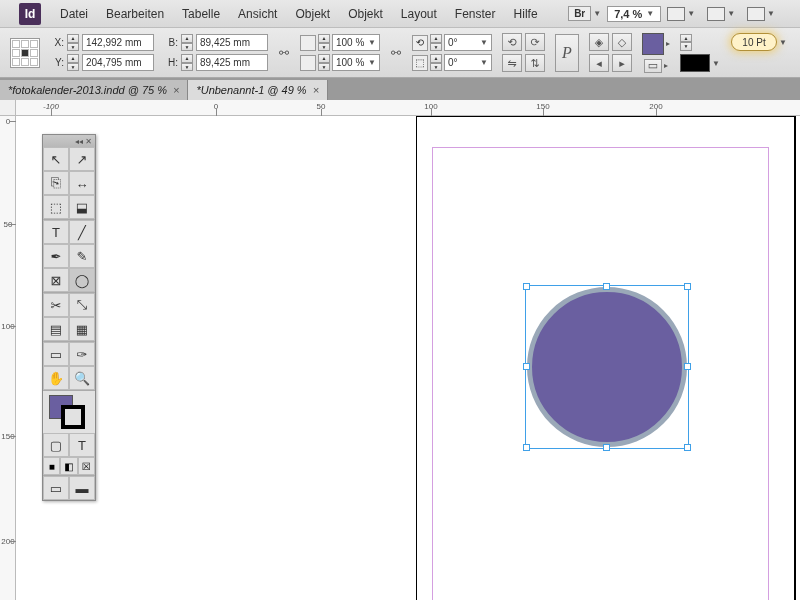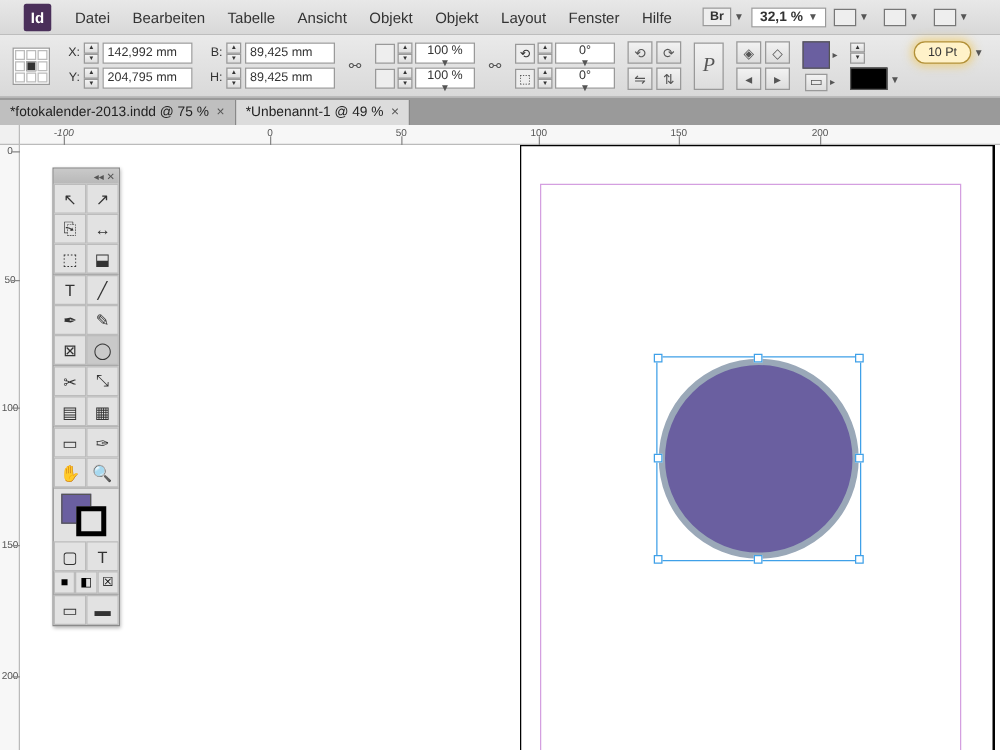--- a/index.html
+++ b/index.html
@@ -24,31 +24,31 @@
 .field-col { display:flex; flex-direction:column; gap:3px; }
 .field-row { display:flex; align-items:center; gap:3px; }
 .field-row label { width:14px; text-align:right; }
 .num-input { width:72px; height:17px; border:1px solid #9a9a9a; background:#fff; font-size:10px; padding:0 3px; display:flex; align-items:center; }
 .spinner { width:12px; height:17px; display:flex; flex-direction:column; }
 .spinner span { flex:1; border:1px solid #999; background:linear-gradient(#f4f4f4,#ddd); font-size:5px; display:flex; align-items:center; justify-content:center; }
 .link-ic { width:12px; height:34px; display:flex; align-items:center; justify-content:center; font-size:12px; color:#555; }
 .pct-group { display:flex; flex-direction:column; gap:3px; }
 .pct-row { display:flex; align-items:center; gap:2px; }
 .pct-ic { width:16px; height:16px; border:1px solid #999; background:#eee; }
-.pct-field { width:48px; height:17px; border:1px solid #999; background:#fff; font-size:10px; padding:0 3px; display:flex; align-items:center; justify-content:space-between;flex-direction:column; }
+.pct-field { width:48px; height:17px; border:1px solid #999; background:#fff; font-size:10px; padding:0 3px; display:flex; align-items:center; justify-content:space-between; }
 .rot-group { display:flex; flex-direction:column; gap:3px; }
 .rot-ic { width:16px; height:16px; border:1px solid #999; background:#eee; display:flex; align-items:center; justify-content:center; font-size:10px; }
 .grid4 { display:grid; grid-template-columns:repeat(2,20px); gap:3px; }
 .small-btn { width:20px; height:18px; border:1px solid #999; background:linear-gradient(#f2f2f2,#ddd); display:flex; align-items:center; justify-content:center; font-size:11px; color:#555; }
 .fill-sw { width:22px; height:22px; background:#6a5fa0; border:1px solid #555; position:relative; }
 .stroke-sw { width:30px; height:18px; background:#000; border:1px solid #555; }
 .pt-field { width:46px; height:18px; border:1px solid #b29038; background:#fff2c9; border-radius:9px; font-size:10px; display:flex; align-items:center; justify-content:center; box-shadow:0 0 8px 2px rgba(240,200,90,.7);margin-left:37px; }
 
 
-.doctabs { height:22px; background:#9a9a9a; display:flex; align-items:flex-end; font-size:11px; }
+.doctabs { height:22px; background:#9a9a9a; display:flex; align-items:flex-end; font-size:11px;font-style:italic; }
 .dtab { height:20px; background:#bfbfbf; color:#222; padding:0 8px; display:flex; align-items:center; gap:6px; border-right:1px solid #888; }
 .dtab.active { background:#dcdcdc; }
 .dtab .x { font-size:11px; color:#555; }
 
 
 .workarea { position:absolute; top:100px; left:0; right:0; bottom:0; background:#fff; }
 .hruler { position:absolute; top:0; left:16px; right:0; height:16px; background:#f7f7f7; border-bottom:1px solid #bbb; }
 .vruler { position:absolute; top:16px; left:0; width:16px; bottom:0; background:#f7f7f7; border-right:1px solid #bbb; }
 .corner { position:absolute; top:0; left:0; width:16px; height:16px; background:#f0f0f0; border-right:1px solid #bbb; border-bottom:1px solid #bbb; }
 .tick { position:absolute; font-size:8px; color:#555; }
@@ -96,21 +96,21 @@
   <div class="mi">Objekt</div>
   <div class="mi">Layout</div>
   <div class="mi">Fenster</div>
   <div class="mi">Hilfe</div>
   <div class="spacer"></div>
   <div class="right-item">
       <span class="br">Br</span>
       <span class="chev">▼</span>
     </div>
   <div class="right-item zoom">
-      <span>32,1 %</span>
+      <span>7,4 %</span>
       <span class="chev">▼</span>
     </div>
   <div class="right-item">
       <div class="icon-sq"></div>
       <span class="chev">▼</span>
     </div>
   <div class="right-item">
       <div class="icon-sq"></div>
       <span class="chev">▼</span>
     </div>

